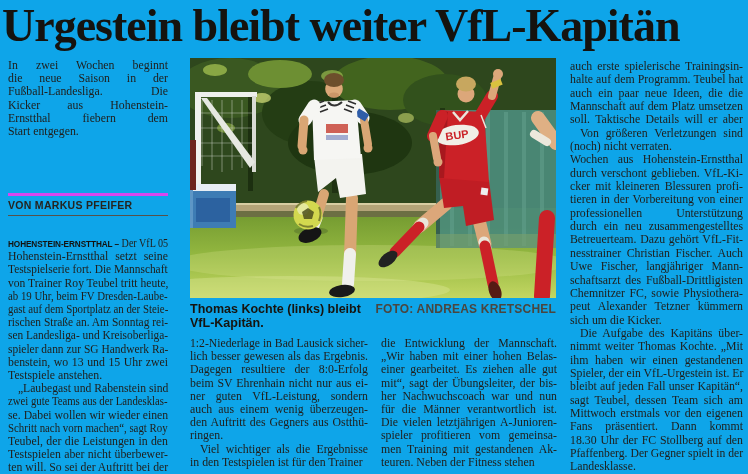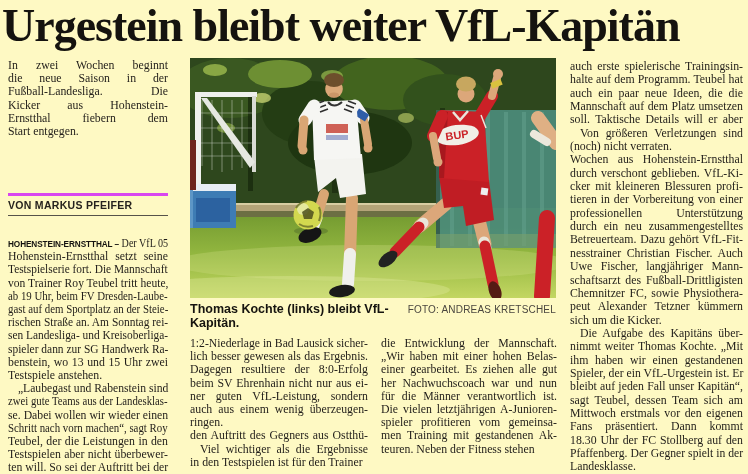--- a/index.html
+++ b/index.html
@@ -1,17 +1,17 @@
 <!DOCTYPE html>
 <html><head>
 <meta charset="utf-8">
 <style>
   html,body{margin:0;padding:0;width:748px;height:474px;overflow:hidden;
     background:#f2f1ec;font-family:"Liberation Serif",serif;color:#1d1b18;}
-  #page{position:relative;width:748px;height:474px;background:#fef9c3;}
+  #page{position:relative;width:748px;height:474px;background:#0ea5e9;}
 
   
   #headline-wrap{position:absolute;left:2px;top:1px;width:712px;height:52px;}
   #headline{font-family:"Liberation Serif",serif;font-weight:700;font-size:46px;
     line-height:50px;letter-spacing:-1px;color:#15130f;white-space:nowrap;}
 
   
   .abs{position:absolute;}
   #intro{left:8px;top:59px;width:160px;}
   .intro-line{font-size:16.5px;line-height:21px;color:#23201c;}
@@ -32,22 +32,22 @@
   .leadin{font-family:"Liberation Sans",sans-serif;font-weight:700;font-size:9.6px;
     letter-spacing:-.1px;color:#14120f;}
 
   
   #photo{left:190px;top:58px;width:366px;height:240px;background:#3a5624;overflow:hidden;}
   #photo svg{display:block;}
   #caption-row{left:190px;top:302px;width:366px;display:flex;
     justify-content:flex-end;align-items:baseline;}
   #caption{font-family:"Liberation Sans",sans-serif;font-weight:700;font-size:12.5px;
     color:#16140f;}
-  #credit{font-family:"Liberation Sans",sans-serif;font-size:10px;letter-spacing:.2px;
-    color:#4a463f;white-space:nowrap;}
+  #credit{font-family:"Liberation Sans",sans-serif;font-size:12px;letter-spacing:.2px;
+    color:#4a463f;white-space:nowrap;font-weight:bold;}
 </style>
 </head>
 <body>
 
 <div id="page">
 
   <div id="headline-wrap" class="abs">
     <div id="headline" style="">Urgestein bleibt weiter VfL-Kapitän</div>
   </div>
 
@@ -230,29 +230,30 @@
     <span id="credit">FOTO: ANDREAS KRETSCHEL</span>
   </div>
 
   <div id="col2" class="abs">
       <div class="bl" style="white-space: nowrap; transform-origin: 0px 0px; transform: scaleX(0.9889);">1:2-Niederlage in Bad Lausick sicher-</div>
       <div class="bl" style="">lich besser gewesen als das Ergebnis.</div>
       <div class="bl" style="">Dagegen resultiere der 8:0-Erfolg</div>
       <div class="bl" style="">beim SV Ehrenhain nicht nur aus ei-</div>
       <div class="bl" style="">ner guten VfL-Leistung, sondern</div>
       <div class="bl" style="">auch aus einem wenig überzeugen-</div>
+      <div class="bl" style="">den Auftritt des Gegners aus Ostthü-</div>
       <div class="bl last" style="">ringen.</div>
-      <div class="bl" style="">den Auftritt des Gegners aus Ostthü-</div>
       <div class="bl indent" style="">Viel wichtiger als die Ergebnisse</div>
       <div class="bl last" style="">in den Testspielen ist für den Trainer</div>
     </div>
   <div id="col3" class="abs">
       <div class="bl" style="">die Entwicklung der Mannschaft.</div>
       <div class="bl" style="">„Wir haben mit einer hohen Belas-</div>
       <div class="bl" style="">einer gearbeitet. Es ziehen alle gut</div>
+      <div class="bl" style="">mit“, sagt der Übungsleiter, der bis-</div>
       <div class="bl" style="">her Nachwuchscoach war und nun</div>
       <div class="bl" style="">für die Männer verantwortlich ist.</div>
       <div class="bl" style="">Die vielen letztjährigen A-Junioren-</div>
       <div class="bl" style="">spieler profitieren vom gemeinsa-</div>
       <div class="bl" style="">men Training mit gestandenen Ak-</div>
       <div class="bl last" style="">teuren. Neben der Fitness stehen</div>
     </div>
   <div id="col4" class="abs">
       <div class="bl" style="">auch erste spielerische Trainingsin-</div>
       <div class="bl" style="">halte auf dem Programm. Teubel hat</div>

